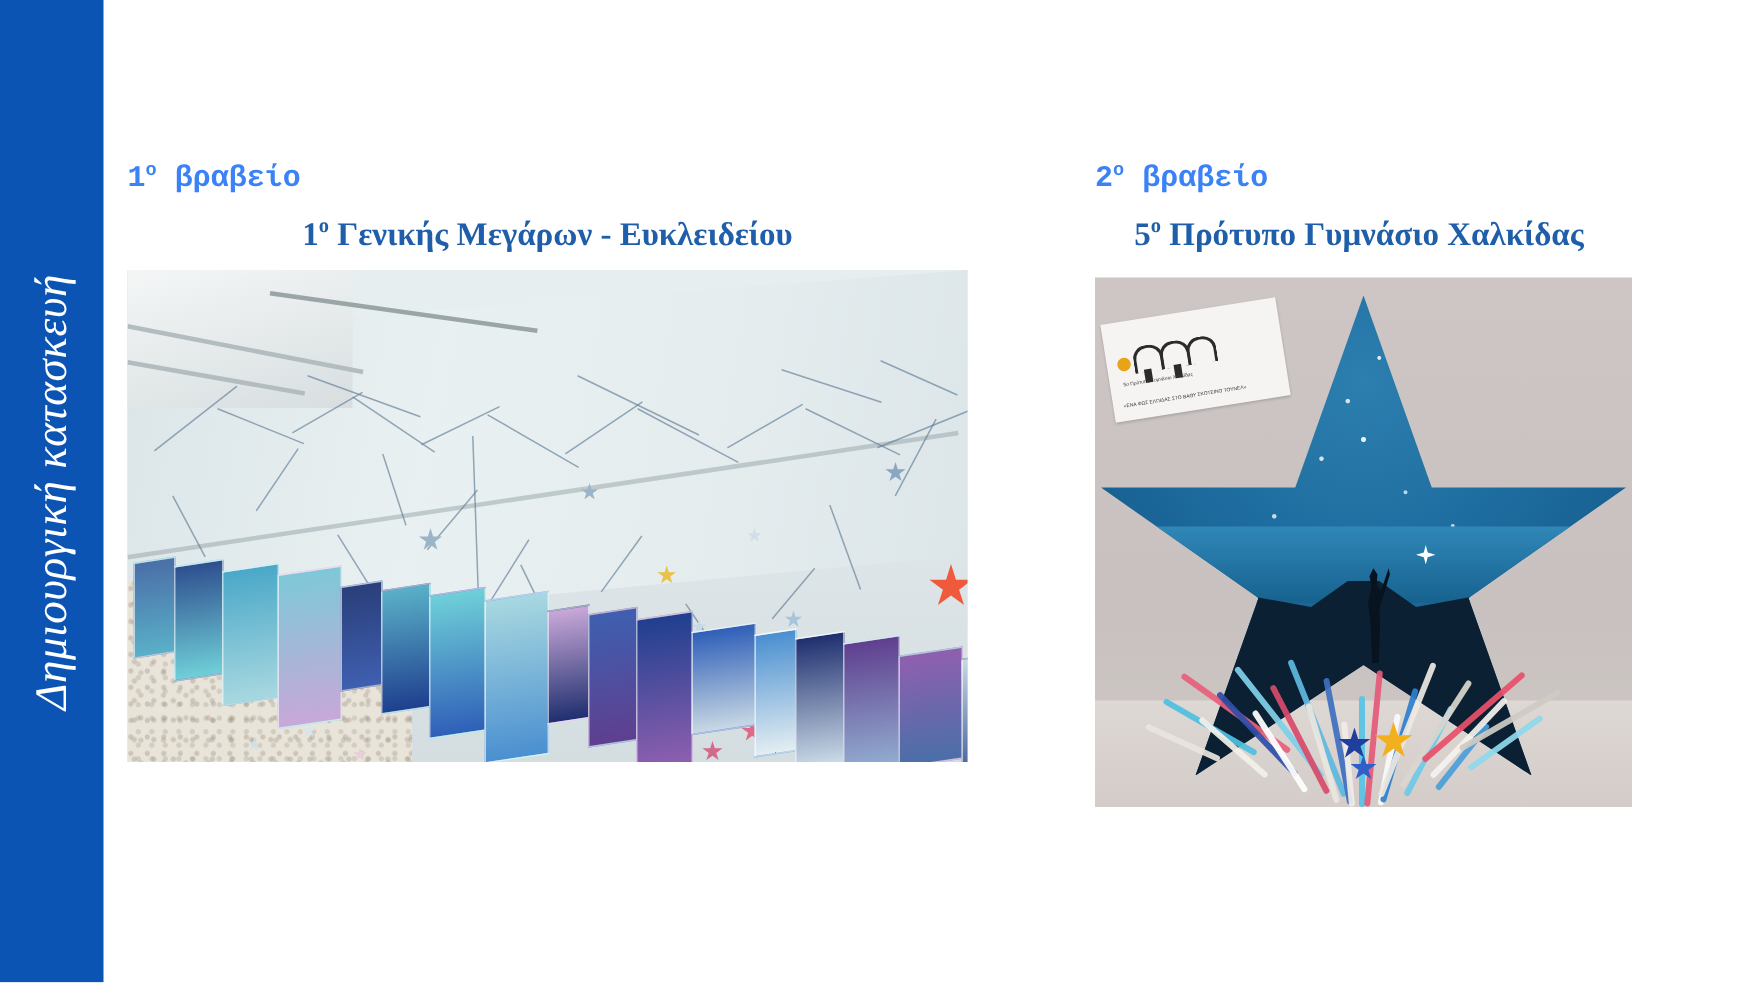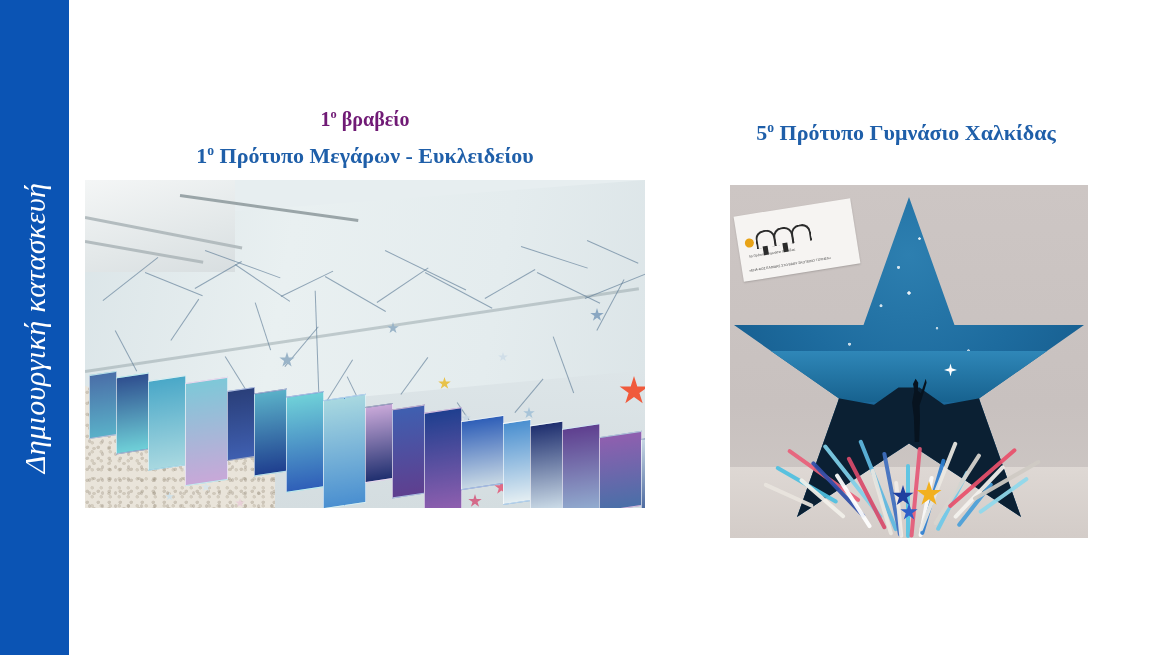--- a/index.html
+++ b/index.html
@@ -55,25 +55,24 @@
     font-weight: bold;
     font-family: "Liberation Serif", "DejaVu Serif", serif;
     letter-spacing: 0.2px;
   }
 
   
   .award {
     position: absolute;
   }
   .award-prize {
-    color: #701a75;
+    color: #3b82f6;
     font-size: 20px;
     font-weight: bold;
-    text-align: center;
-    font-family: Liberation Serif, serif;
+    font-family: Liberation Mono, monospace;
   }
   .award-prize sup {
     font-size: 0.62em;
     vertical-align: super;
     line-height: 0;
   }
   .award-school {
     color: #1F5FA9;
     font-size: 22px;
     font-weight: bold;
@@ -229,24 +228,25 @@
 
 <div id="slide">
 
   <div class="side-band">
     <div class="side-band-label">Δημιουργική κατασκευή</div>
   </div>
 
 
   <div class="award" style="left:85px; top:108px; width:560px;">
     <div class="award-prize"><span>1</span><sup>ο</sup><span> βραβείο</span></div>
-    <div class="award-school"><span>1</span><sup>ο</sup><span> Πρότυπο Μεγάρων - Ευκλειδείου</span></div>
+    <div class="award-school"><span>1</span><sup>ο</sup><span> Γενικής Μεγάρων - Ευκλειδείου</span></div>
   </div>
 
   <div class="award" style="left:730px; top:108px; width:358px;">
+    <div class="award-prize"><span>2</span><sup>ο</sup><span> βραβείο</span></div>
     <div class="award-school" style="margin-left:-6px;"><span>5</span><sup>ο</sup><span> Πρότυπο Γυμνάσιο Χαλκίδας</span></div>
   </div>
 
   <div class="photo" id="photo-left">
     <div class="wall-scene">
       <div class="wall-main"></div>
       <div class="wall-lower"></div>
       <div class="floor"></div>
       <div class="ceiling">
         <div class="ceiling-rail r1"></div>

